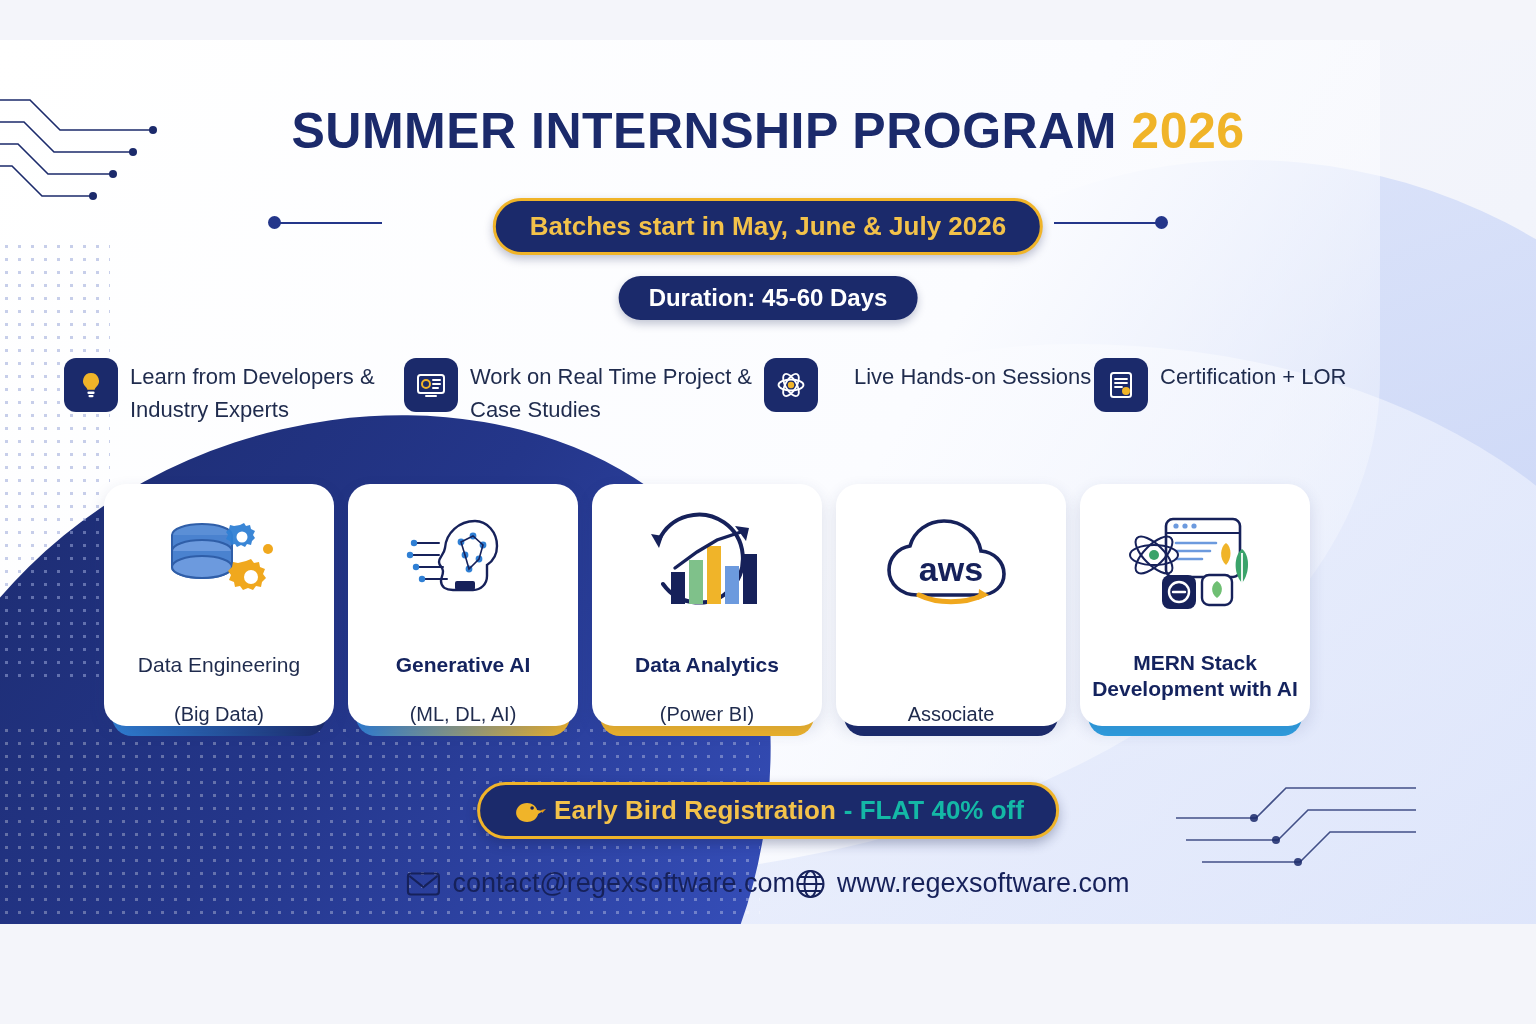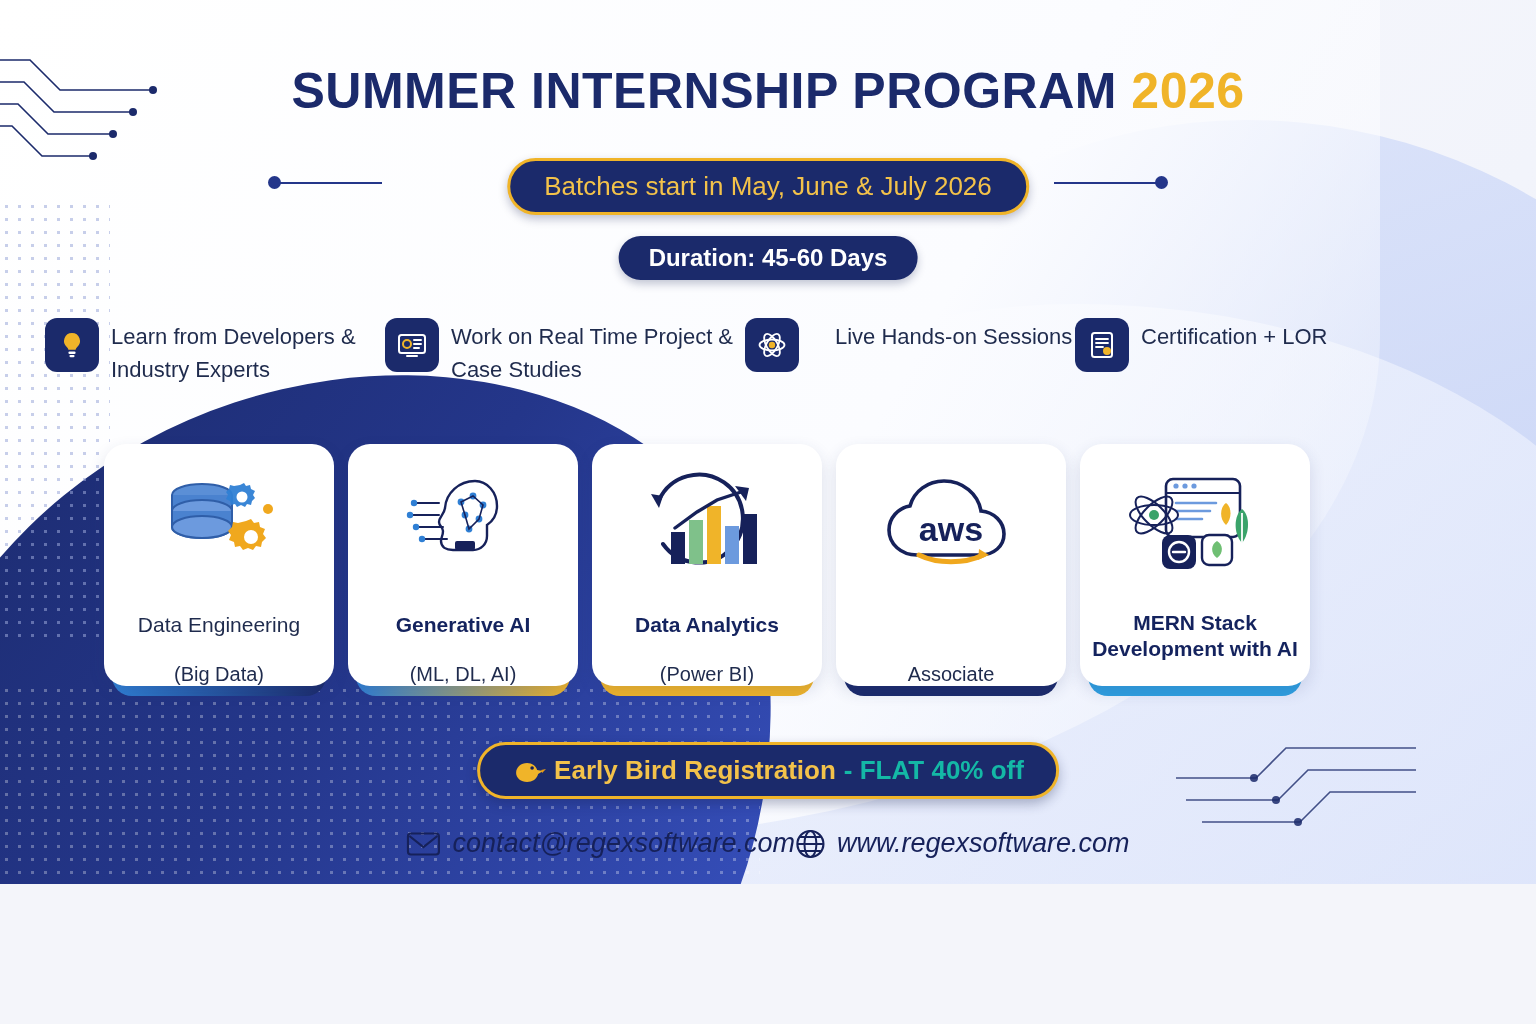--- a/index.html
+++ b/index.html
@@ -7,20 +7,21 @@
     width: 1536px; height: 1024px;
     font-family: "Liberation Sans", sans-serif;
     overflow: hidden;
     background: #f4f5fa;
   }
   #poster {
     position: relative;
     width: 1536px; height: 884px;
     background: linear-gradient(135deg, #ffffff 0%, #f6f7fc 40%, #eef1fa 100%);
     overflow: hidden;
+    margin-top: 40px;
   }
 
   
   .bg-wave-dark {
     position: absolute; left: -120px; bottom: -260px;
     width: 900px; height: 760px;
     background: linear-gradient(135deg, #1b2a6b 0%, #24368a 45%, #3b56c9 100%);
     border-radius: 56% 44% 40% 60% / 60% 40% 60% 40%;
     transform: rotate(-8deg);
   }
@@ -72,35 +73,35 @@
     border-radius: 50%; background: #24368a;
   }
   .rule-dot-left { left: 268px; }
   .rule-dot-right { right: 368px; }
 
   .pill-batches {
     position: absolute; left: 50%; transform: translateX(-50%); top: 158px;
     padding: 10px 34px;
     background: #1b2a6b; color: #f3c24a;
     border: 3px solid #f0b429; border-radius: 30px;
-    font-size: 26px; font-weight: 400; white-space: nowrap;
+    font-size: 26px; font-weight: 700; white-space: nowrap;
     box-shadow: 0 4px 10px rgba(20,30,80,.28);
   }
   .pill-duration {
     position: absolute; left: 50%; transform: translateX(-50%); top: 236px;
     padding: 8px 30px;
     background: #1b2a6b; color: #ffffff;
     border-radius: 26px;
     font-size: 24px; font-weight: 600; white-space: nowrap;
     box-shadow: 0 4px 9px rgba(20,30,80,.25);
   }
 
   
   .features {
-    position: absolute; left: 45px; top: 318px; width: 1290px;
+    position: absolute; left: 64px; top: 318px; width: 1290px;
     display: flex; gap: 0;
   }
   .feature { display: flex; align-items: flex-start; gap: 12px; }
   .f1 { width: 340px; }
   .f2 { width: 360px; }
   .f3 { width: 330px; gap: 36px; }
   .f4 { width: 260px; }
   .feature .ficon {
     width: 54px; height: 54px; flex: 0 0 54px;
     background: #1b2a6b; border-radius: 12px;
@@ -151,21 +152,21 @@
     display: flex; align-items: center; gap: 8px;
     box-shadow: 0 5px 12px rgba(20,30,80,.3);
   }
   .earlybird .eb-a { color: #f3c24a; font-weight: 600; }
   .earlybird .eb-b { color: #14b8a6; font-weight: 700; }
 
   
   .contact {
     position: absolute; left: 50%; transform: translateX(-50%); top: 828px;
     display: flex; align-items: center; 
-    font-size: 27px; color: #16215a; font-style: italic;
+    font-size: 27px; color: #16215a;
   }
   .contact .citem { display: flex; align-items: center; gap: 12px; }
 </style>
 </head>
 <body>
 
 <div id="poster">
 
   <div class="bg-wave-mid"></div>
   <div class="bg-wave-light"></div>

